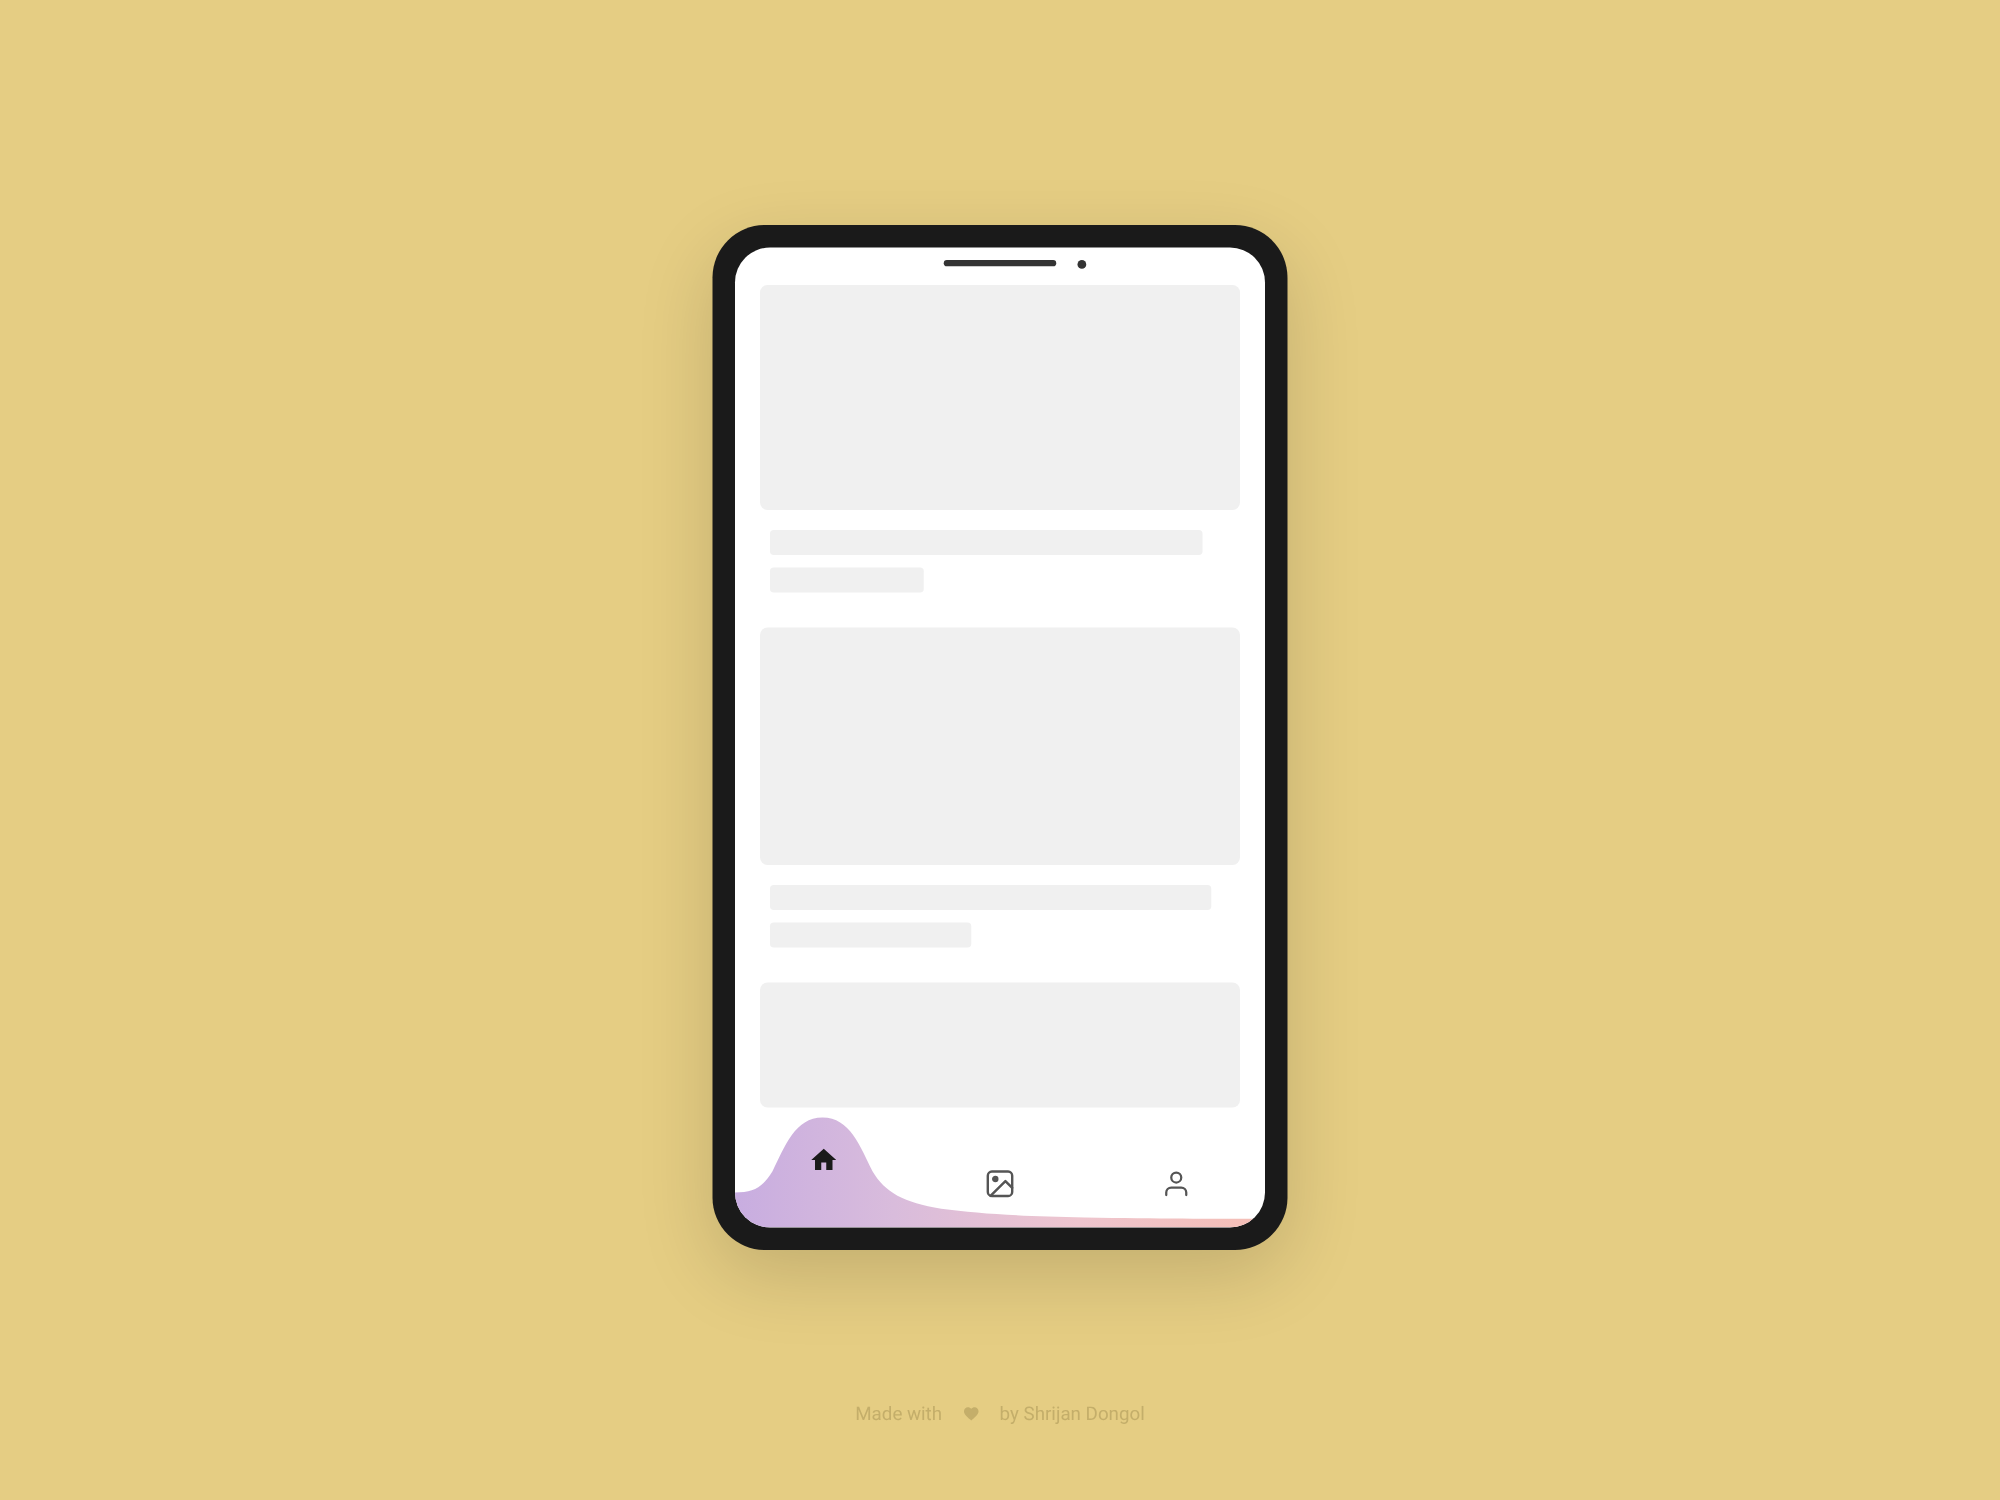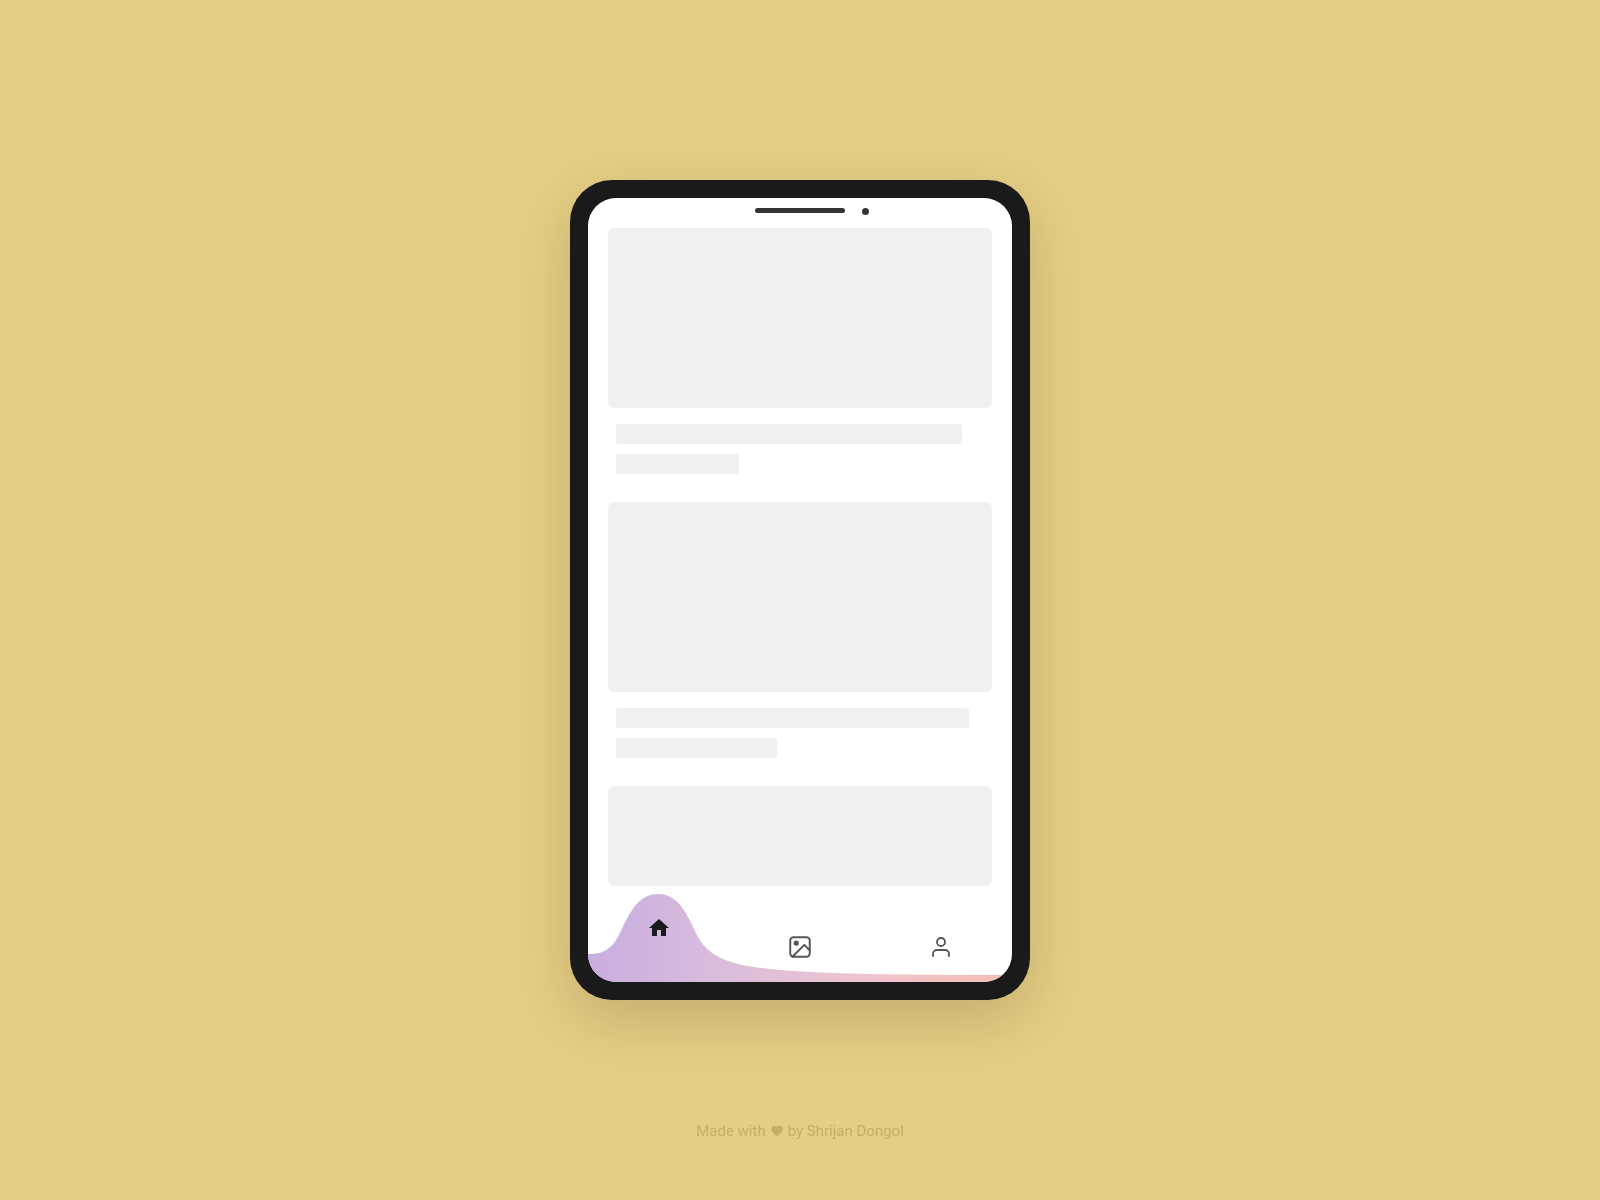--- a/index.html
+++ b/index.html
@@ -169,21 +169,21 @@
     .nav-item:first-child {
       align-items: flex-start;
       padding-top: 4px;
     }
     
     .credit {
       position: absolute;
       bottom: 60px;
       display: flex;
       align-items: center;
-      gap: 4px;
+      gap: 16px;
       color: #C4AE6A;
       font-size: 15px;
     }
     
     .heart-icon-credit {
       display: inline-flex;
       align-items: center;
     }
   </style>
 </head>

